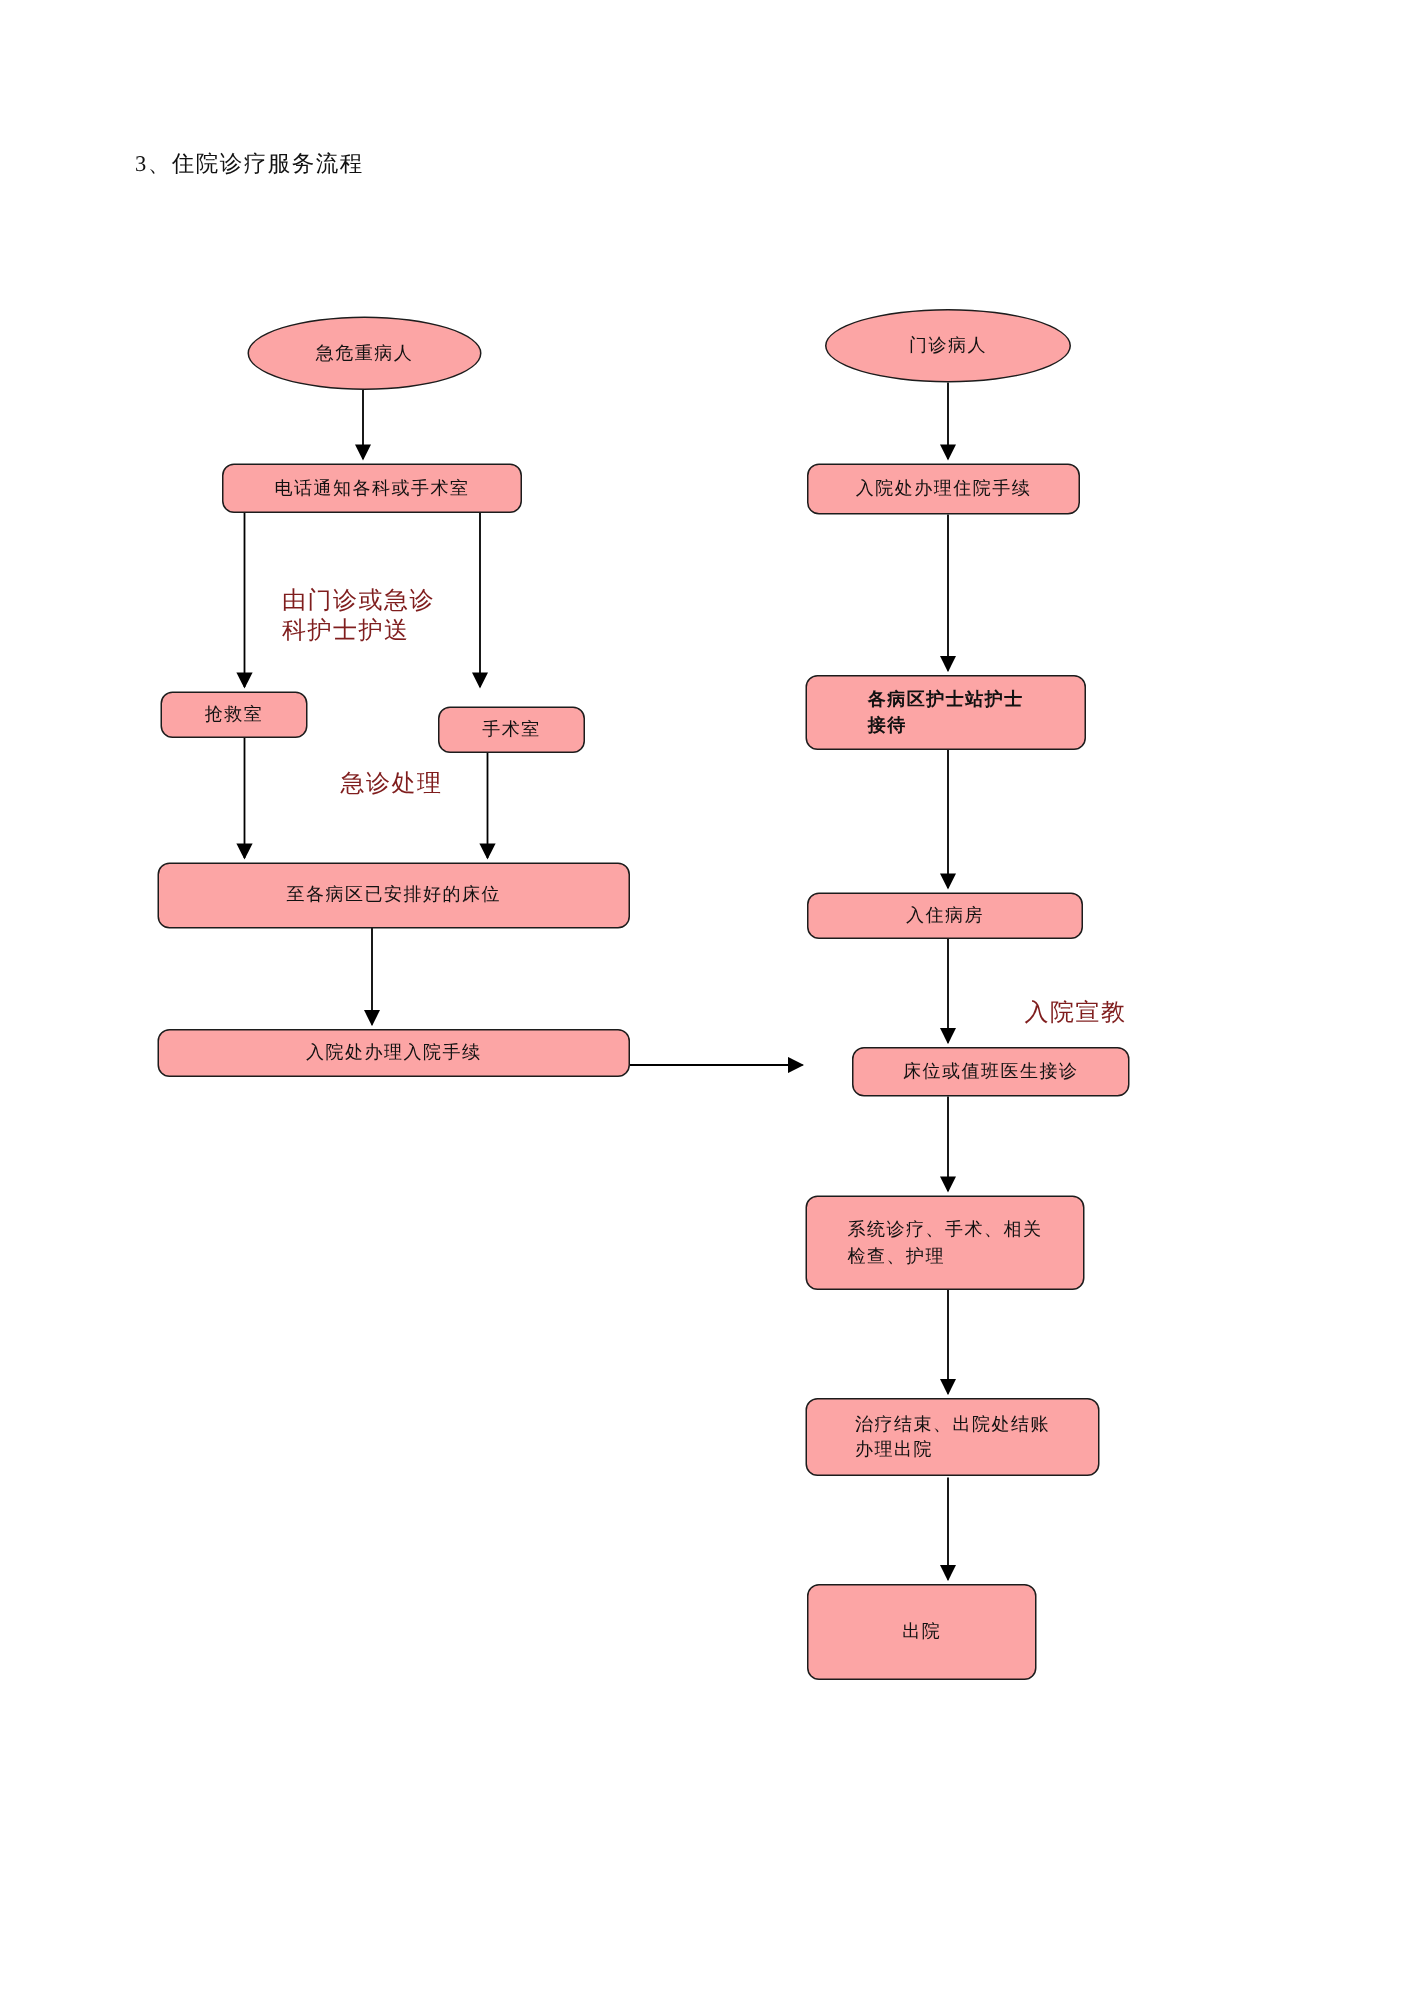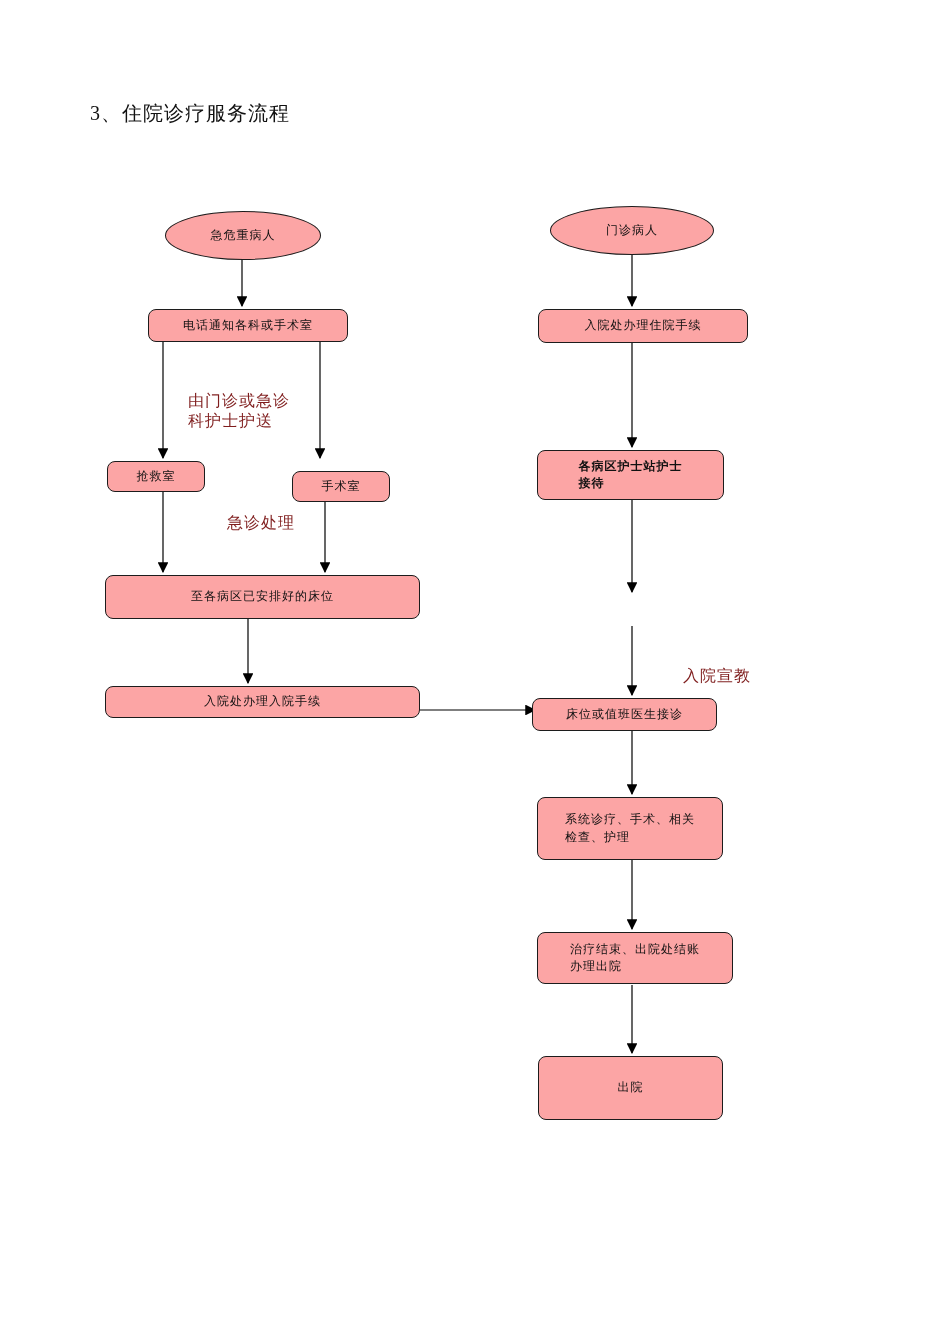--- a/index.html
+++ b/index.html
@@ -8,21 +8,21 @@
     width:950px;
     height:1344px;
     background:#ffffff;
     font-family:"Liberation Serif","DejaVu Serif",serif;
     color:#111;
     overflow:hidden;
   }
   .doc-title {
     position:absolute;
     left:90px; top:100px;
-    font-size:20px;
+    font-size:15px;
     letter-spacing:1px;
     color:#111;
   }
   .node {
     position:absolute;
     box-sizing:border-box;
     border:1.5px solid #1c1c1c;
     border-radius:8px;
     background:#fca5a5;
     display:flex;
@@ -88,35 +88,36 @@
   <div class="node" style="left:107px; top:461px; width:98px; height:31px;">抢救室</div>
 
   <div class="node" style="left:292px; top:471px; width:98px; height:31px;">手术室</div>
 
   <div class="node" style="left:105px; top:575px; width:315px; height:44px;">至各病区已安排好的床位</div>
 
   <div class="node" style="left:105px; top:686px; width:315px; height:32px;">入院处办理入院手续</div>
 
   <div class="node ellipse" style="left:550px; top:206px; width:164px; height:49px;">门诊病人</div>
 
-  <div class="node" style="left:538px; top:309px; width:210px; height:34px;">入院处办理住院手续</div>
+  <div class="node" style="left:538px; top:309px; width:182px; height:34px;">入院处办理住院手续</div>
 
   <div class="node" style="left:537px; top:450px; width:187px; height:50px;font-weight:bold;">各病区护士站护士
 接待</div>
 
+  <div class="node" style="left:538px; top:595px; width:184px; height:31px;">入住病房</div>
 
-  <div class="node" style="left:532px; top:698px; width:185px; height:33px;">床位或值班医生接诊</div>
+  <div class="node" style="left:568px; top:698px; width:185px; height:33px;">床位或值班医生接诊</div>
 
   <div class="node" style="left:537px; top:797px; width:186px; height:63px;">系统诊疗、手术、相关
 检查、护理</div>
 
   <div class="node" style="left:537px; top:932px; width:196px; height:52px;">治疗结束、出院处结账
 办理出院</div>
 
-  <div class="node" style="left:538px; top:1056px; width:185px; height:64px;">出院</div>
+  <div class="node" style="left:538px; top:1056px; width:153px; height:64px;">出院</div>
 
   <div class="flow-label" style="left:188px; top:391px; width:120px; text-align:left;">由门诊或急诊
 科护士护送</div>
 
   <div class="flow-label" style="left:207px; top:513px;margin-left:20px;">急诊处理</div>
 
   <div class="flow-label" style="left:683px; top:666px;">入院宣教</div>
 
 </div>
 

